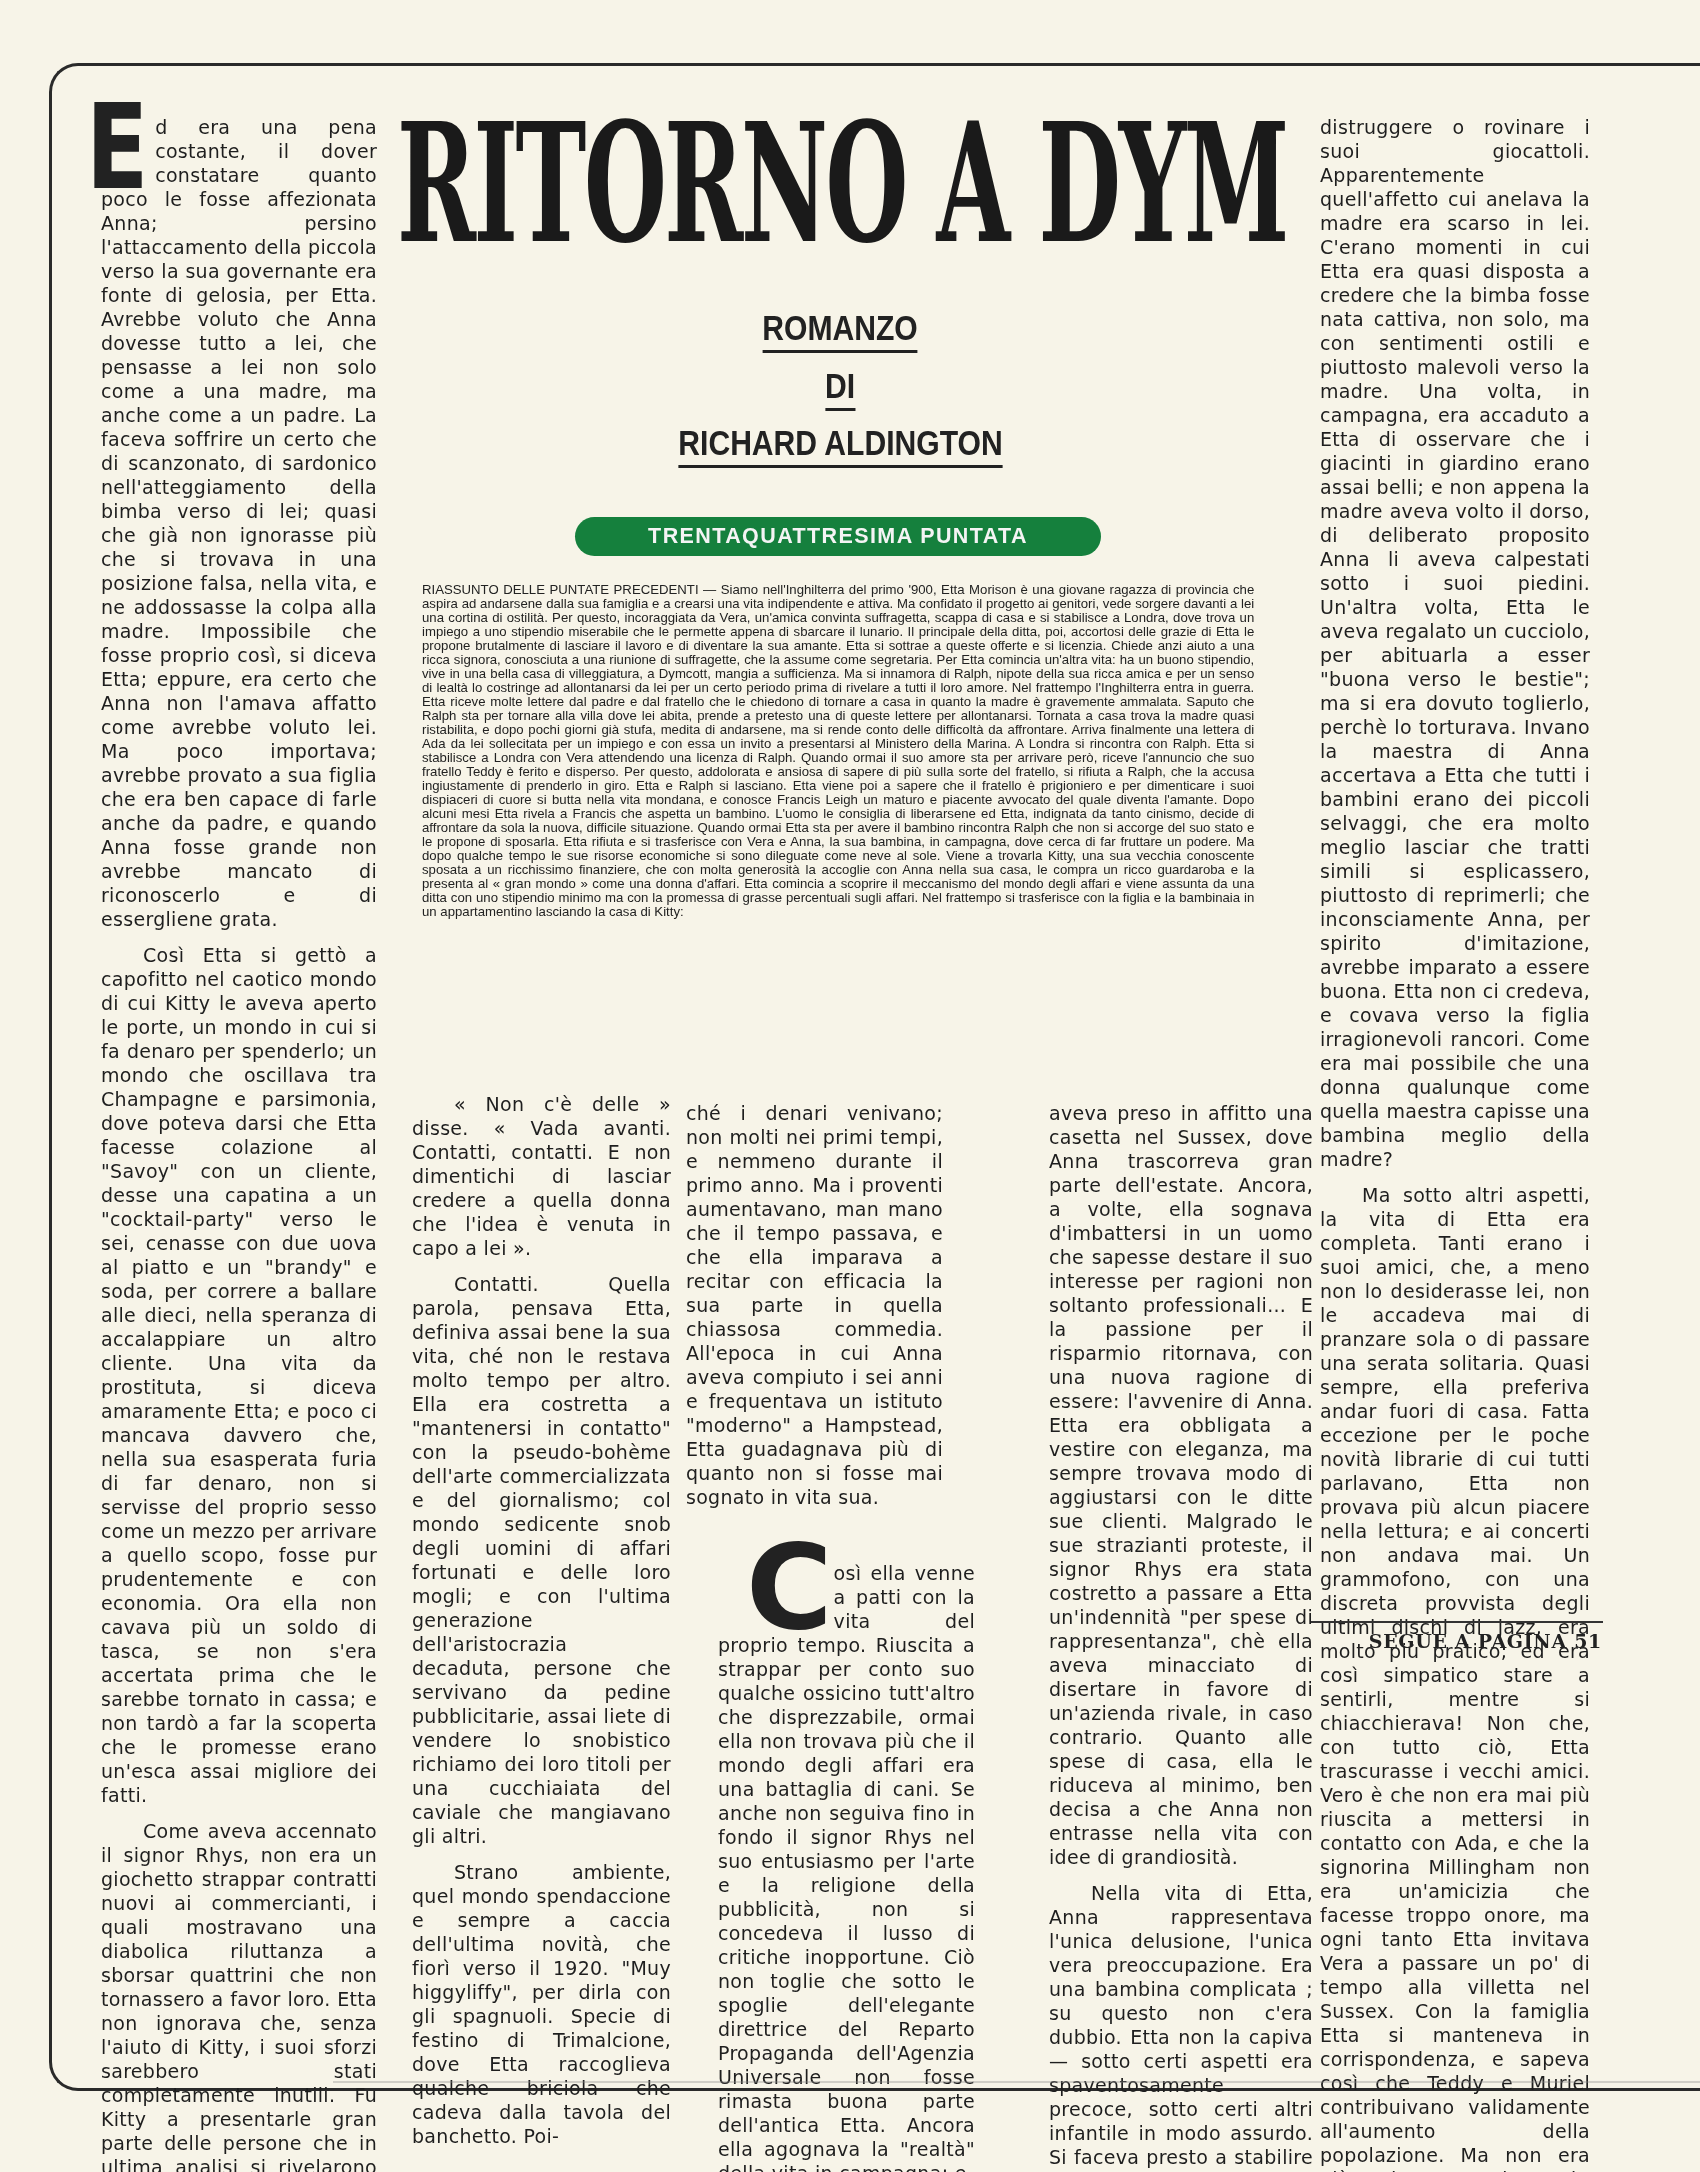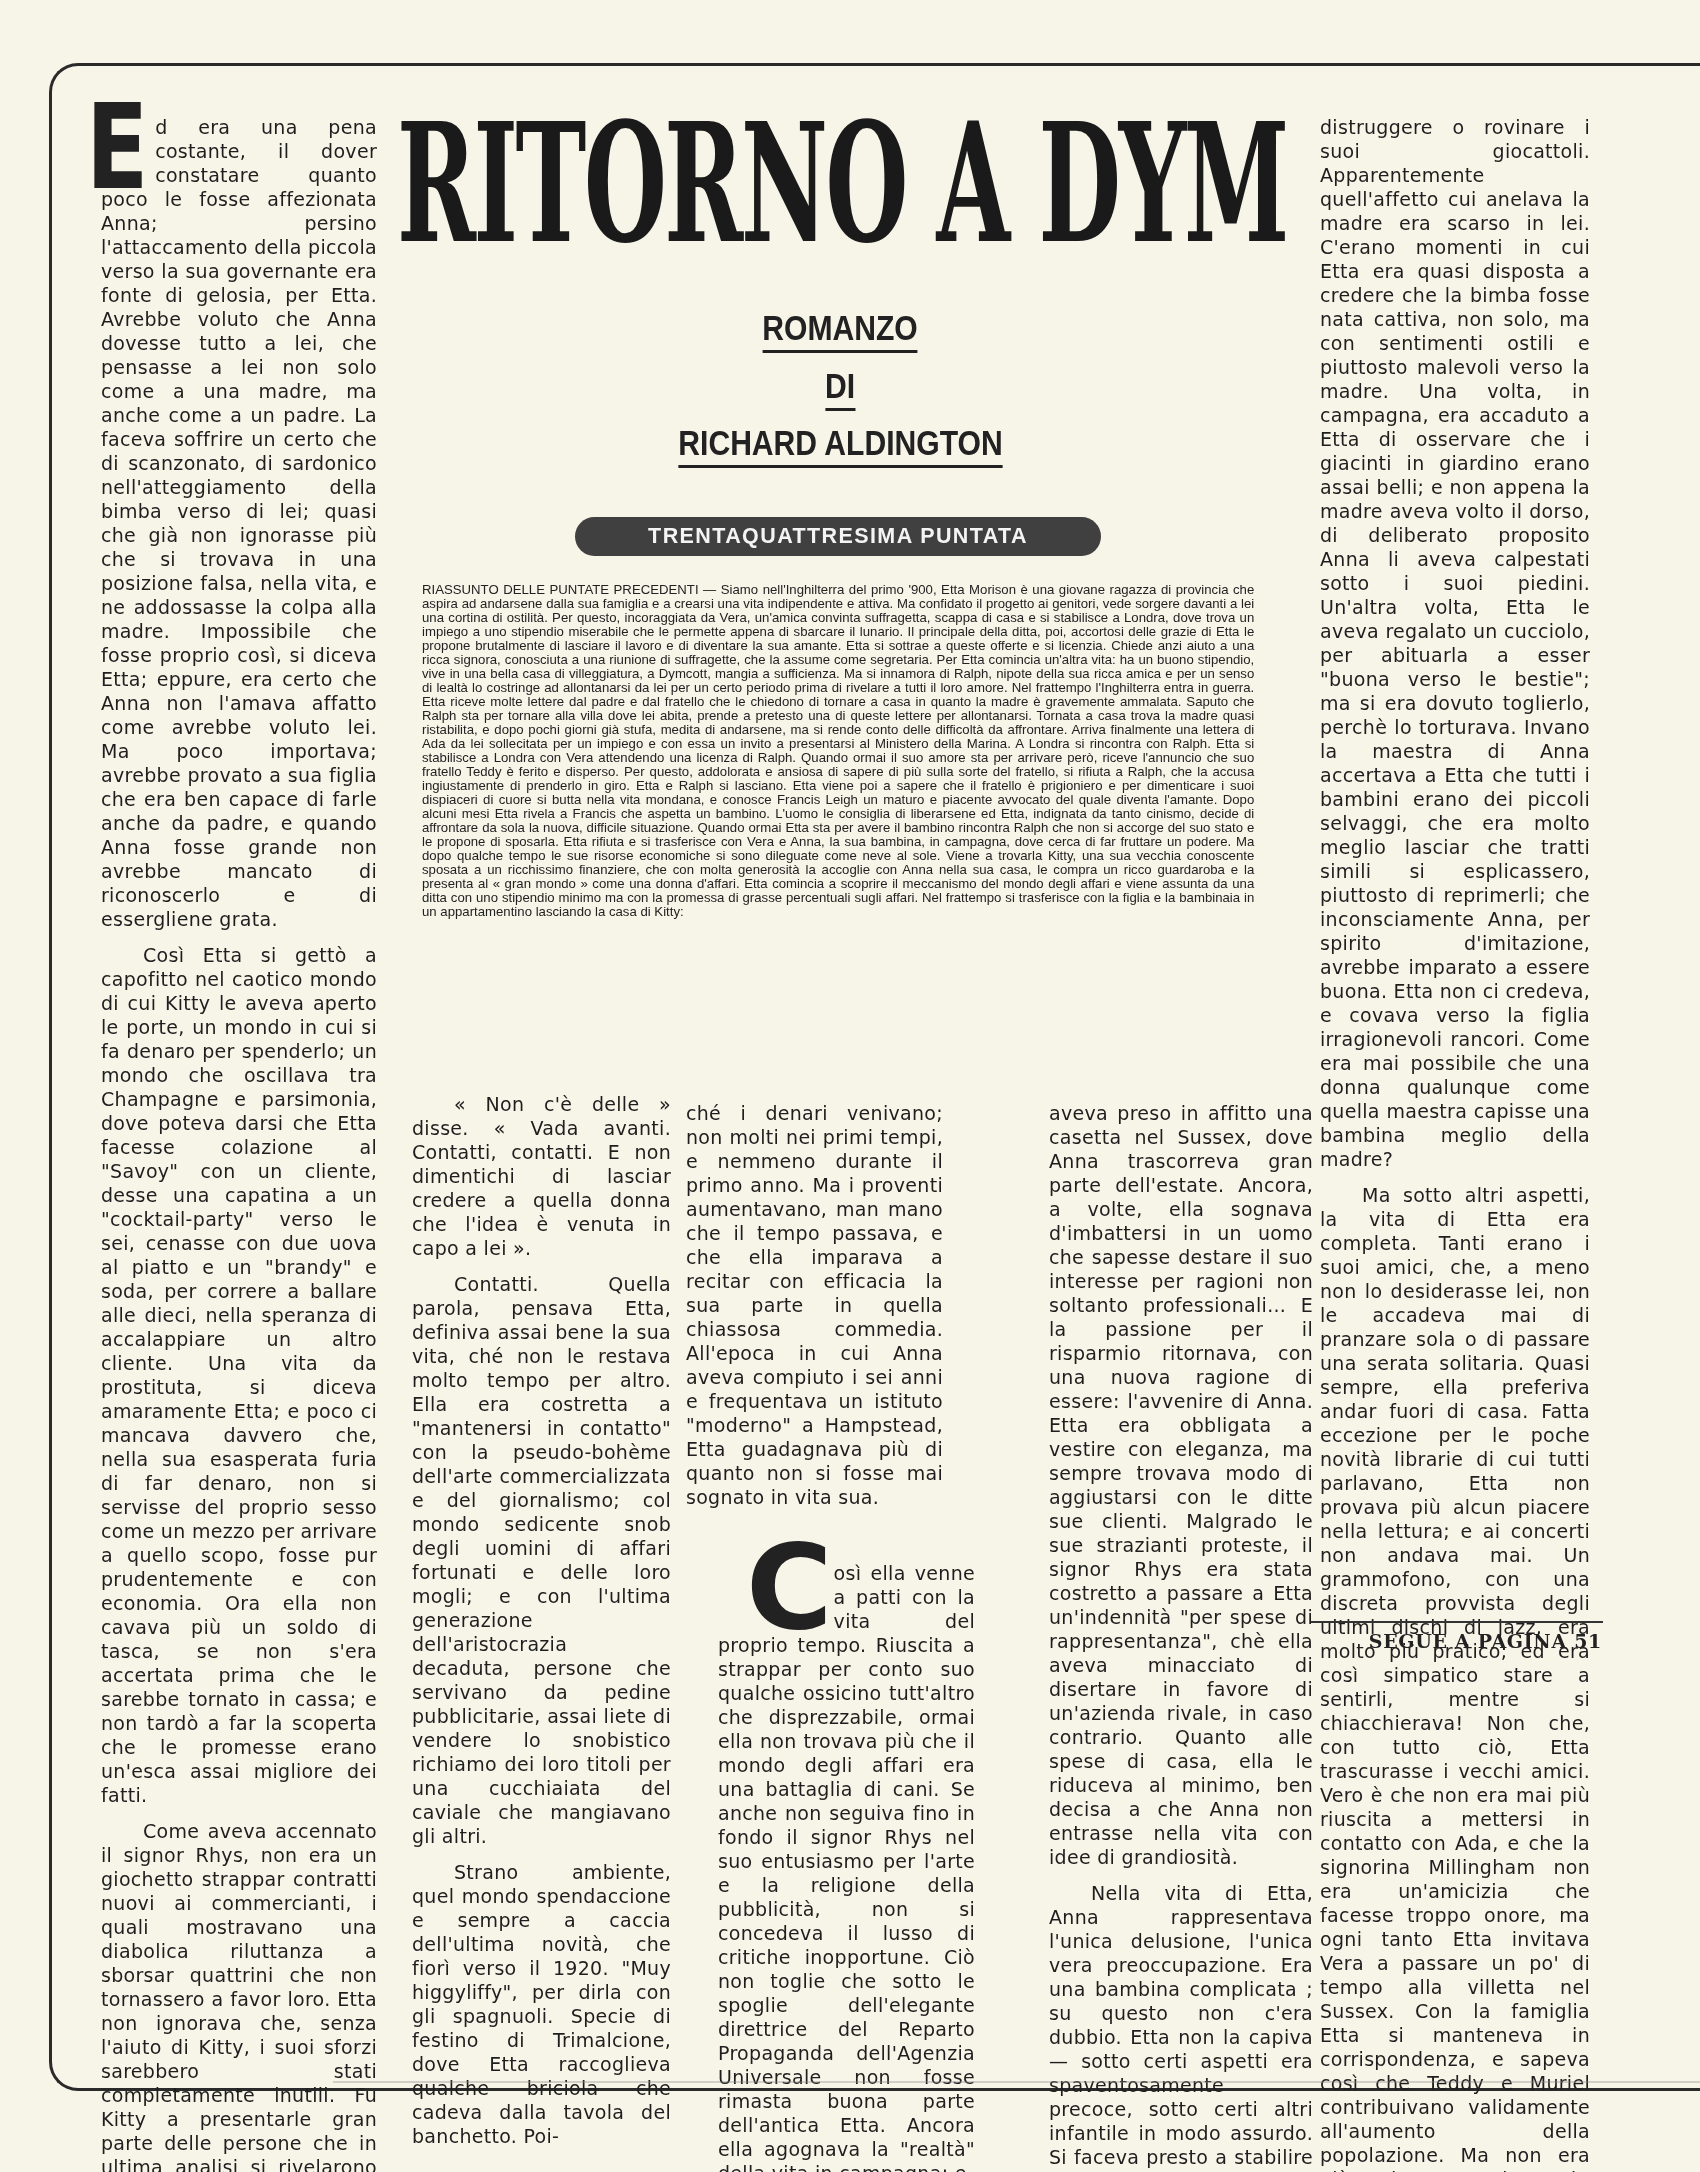--- a/index.html
+++ b/index.html
@@ -101,21 +101,21 @@
   }
   .sub span { border-bottom: 3.5px solid #222; padding-bottom: 2.8px; }
   #romanzo { left: 694px; top: 307px; width: 292px; font-size: 35px; line-height: 42px; }
   #di { left: 694px; top: 365px; width: 292px; font-size: 35px; line-height: 42px; }
   #author { left: 556px; top: 422px; width: 569px; font-size: 35px; line-height: 42px; }
 
   .puntata {
     position: absolute;
     left: 575px; top: 517px;
     width: 526px; height: 39px;
-    background: #404040;
+    background: #15803d;
     border-radius: 19.4px;
     color: #f4f4f4;
     font-family: "Liberation Sans", sans-serif;
     font-weight: bold;
     font-size: 21.5px;
     line-height: 39px;
     text-align: center;
     letter-spacing: 1.4px;
   }
 

